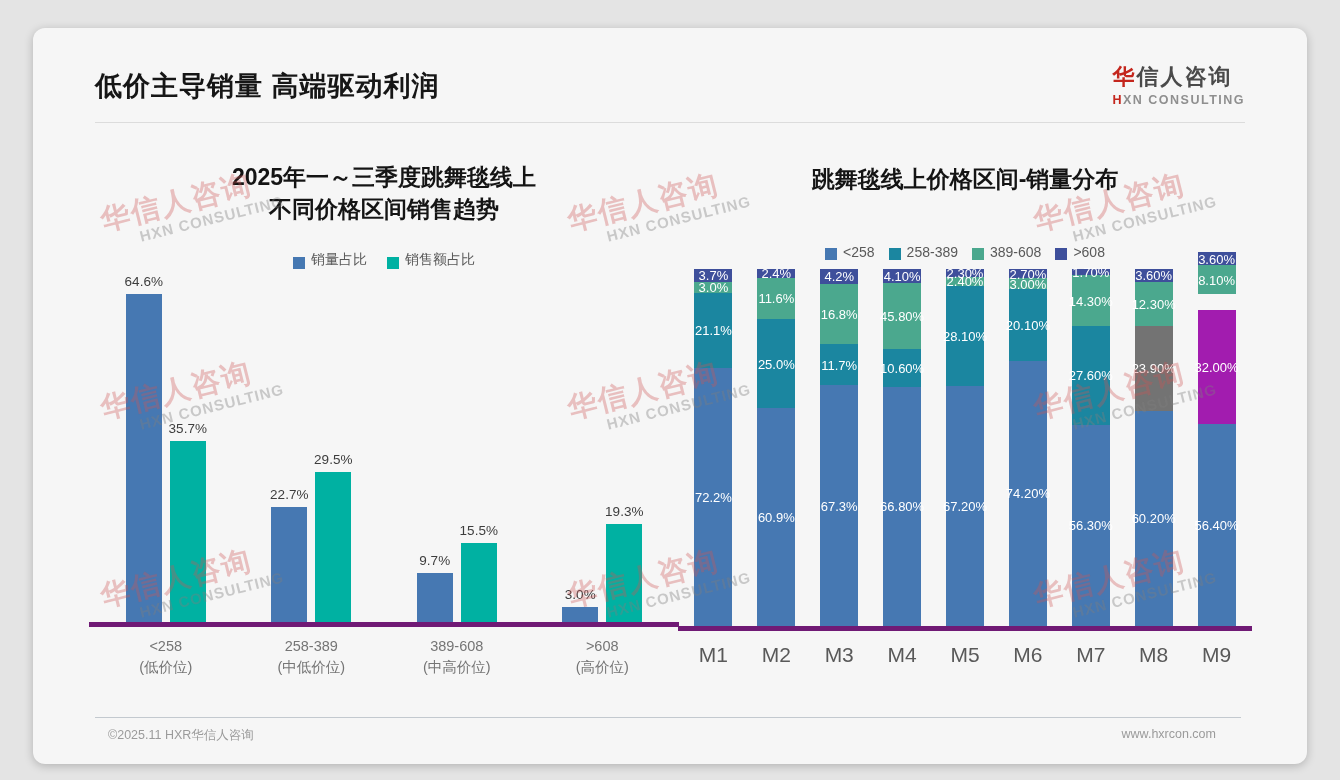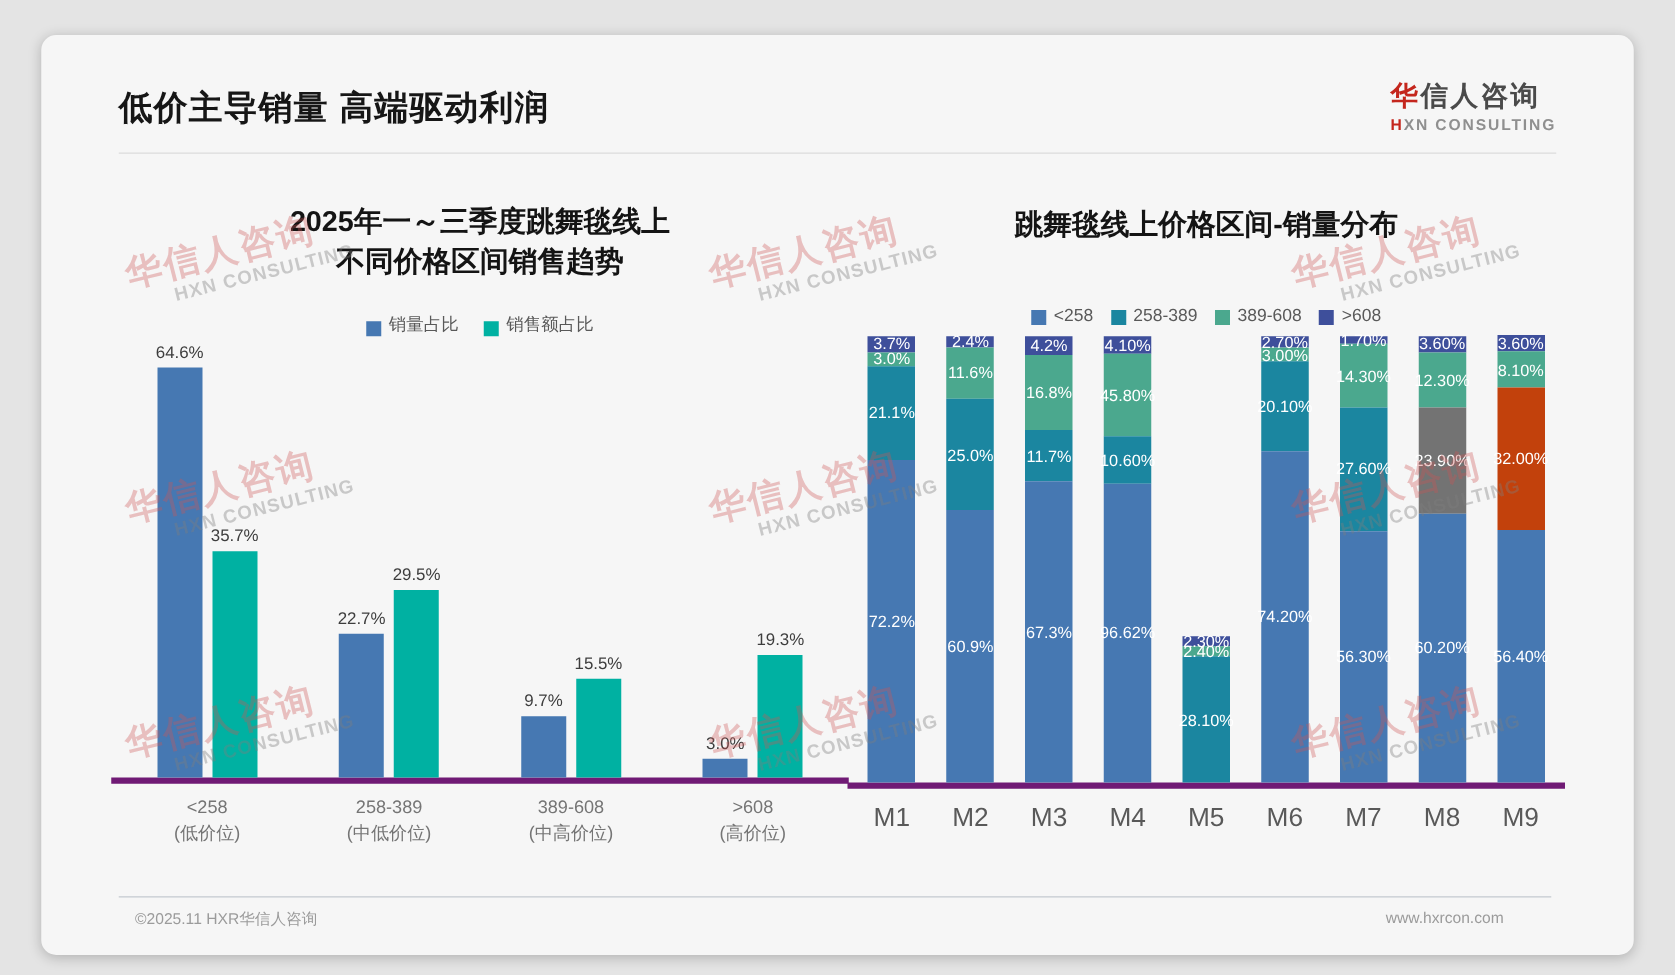--- a/index.html
+++ b/index.html
@@ -49,21 +49,21 @@
   .stack-col { width:38px; display:flex; flex-direction:column; }
   .seg { position:relative; width:100%; }
   .seg-label { position:absolute; top:50%; left:50%; transform:translate(-50%,-50%); font-size:13px; color:#fff; white-space:nowrap; z-index:2; }
 
   .cats { display:flex; justify-content:space-around; margin-top:9px; padding:0 4px; }
   .cat-cell { flex:1; text-align:center; font-size:14.5px; color:#757575; line-height:1.45; }
   .cats.months .cat-cell { font-size:21px; color:#595959; }
 
   
   .footer-rule { position:absolute; left:62px; right:66px; bottom:46px; border-top:1px solid #c3c9cf; }
-  .footer { position:absolute; left:75px; right:104px; bottom:20px; display:flex; justify-content:space-between; }
+  .footer { position:absolute; left:75px; right:91px; bottom:20px; display:flex; justify-content:space-between; }
   .footer span { font-size:12.5px; color:#9b9b9b; }
 
   
   .watermarks { position:absolute; inset:0; pointer-events:none; z-index:5; }
   .wm { position:absolute; width:220px; transform:rotate(-14deg); }
   .wm-l1 { font-size:29px; font-weight:bold; color:rgba(206,85,85,.34); letter-spacing:2px; line-height:1; }
   .wm-l2 { font-size:15px; font-weight:bold; color:rgba(125,125,125,.38); letter-spacing:1px; margin:2px 0 0 34px; line-height:1; }
 </style>
 </head>
 <body>
@@ -227,35 +227,38 @@
             <div class="seg" style="height: 14.6px; background: rgb(62, 79, 155);">
               <span class="seg-label">4.10%</span>
             </div>
             <div class="seg" style="height: 66px; background: rgb(75, 168, 142);">
               <span class="seg-label">45.80%</span>
             </div>
             <div class="seg" style="height: 37.8px; background: rgb(27, 134, 160);">
               <span class="seg-label">10.60%</span>
             </div>
             <div class="seg" style="height: 238.5px; background: rgb(70, 120, 178);">
-              <span class="seg-label">96.62%</span>
+              <span class="seg-label">66.80%</span>
             </div>
           </div>
         </div>
         <div class="plot-cell">
           <div class="stack-col">
             <div class="seg" style="height: 8.2px; background: rgb(62, 79, 155);">
               <span class="seg-label">2.30%</span>
             </div>
             <div class="seg" style="height: 8.6px; background: rgb(75, 168, 142);">
               <span class="seg-label">2.40%</span>
             </div>
             <div class="seg" style="height: 100.3px; background: rgb(27, 134, 160);">
               <span class="seg-label">28.10%</span>
             </div>
+            <div class="seg" style="height: 239.9px; background: rgb(70, 120, 178);">
+              <span class="seg-label">67.20%</span>
+            </div>
           </div>
         </div>
         <div class="plot-cell">
           <div class="stack-col">
             <div class="seg" style="height: 9.6px; background: rgb(62, 79, 155);">
               <span class="seg-label">2.70%</span>
             </div>
             <div class="seg" style="height: 10.7px; background: rgb(75, 168, 142);">
               <span class="seg-label">3.00%</span>
             </div>
@@ -300,21 +303,21 @@
           </div>
         </div>
         <div class="plot-cell">
           <div class="stack-col">
             <div class="seg" style="height: 12.9px; background: rgb(62, 79, 155);">
               <span class="seg-label">3.60%</span>
             </div>
             <div class="seg" style="height: 28.9px; background: rgb(75, 168, 142);">
               <span class="seg-label">8.10%</span>
             </div>
-            <div class="seg" style="height: 114.2px; background: #c2410c;">
+            <div class="seg" style="height: 114.2px; background: #a21caf; margin-top: 16px;">
               <span class="seg-label">32.00%</span>
             </div>
             <div class="seg" style="height: 201.3px; background: rgb(70, 120, 178);">
               <span class="seg-label">56.40%</span>
             </div>
           </div>
         </div>
       </div>
     <div class="cats months">
         <div class="cat-cell">M1</div>

